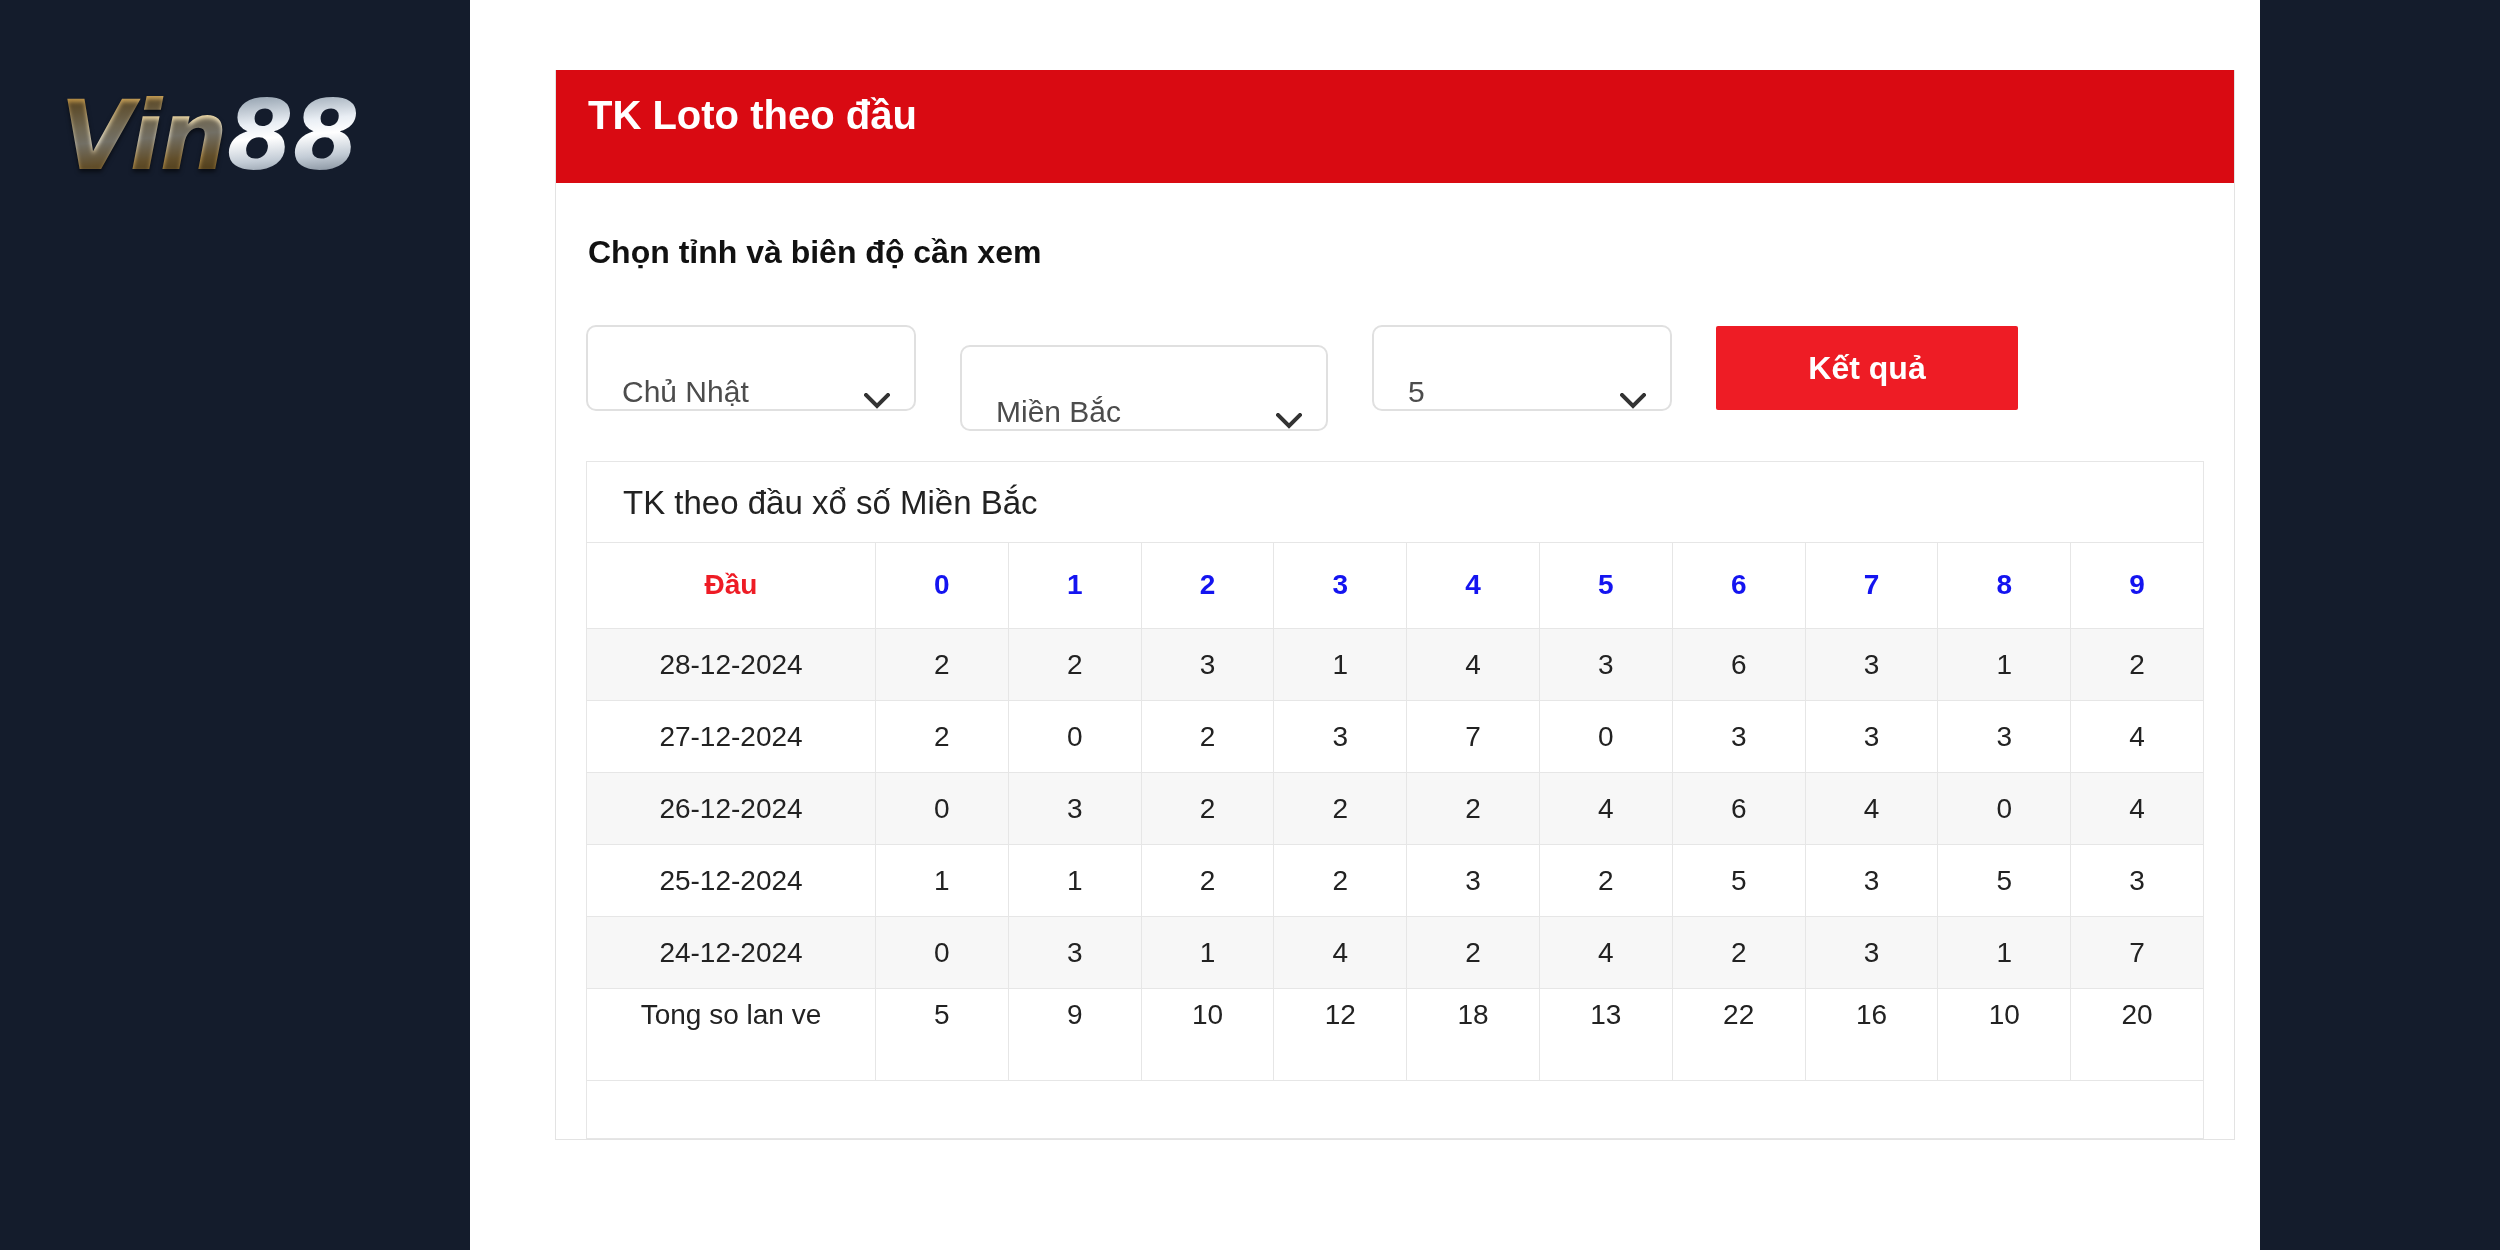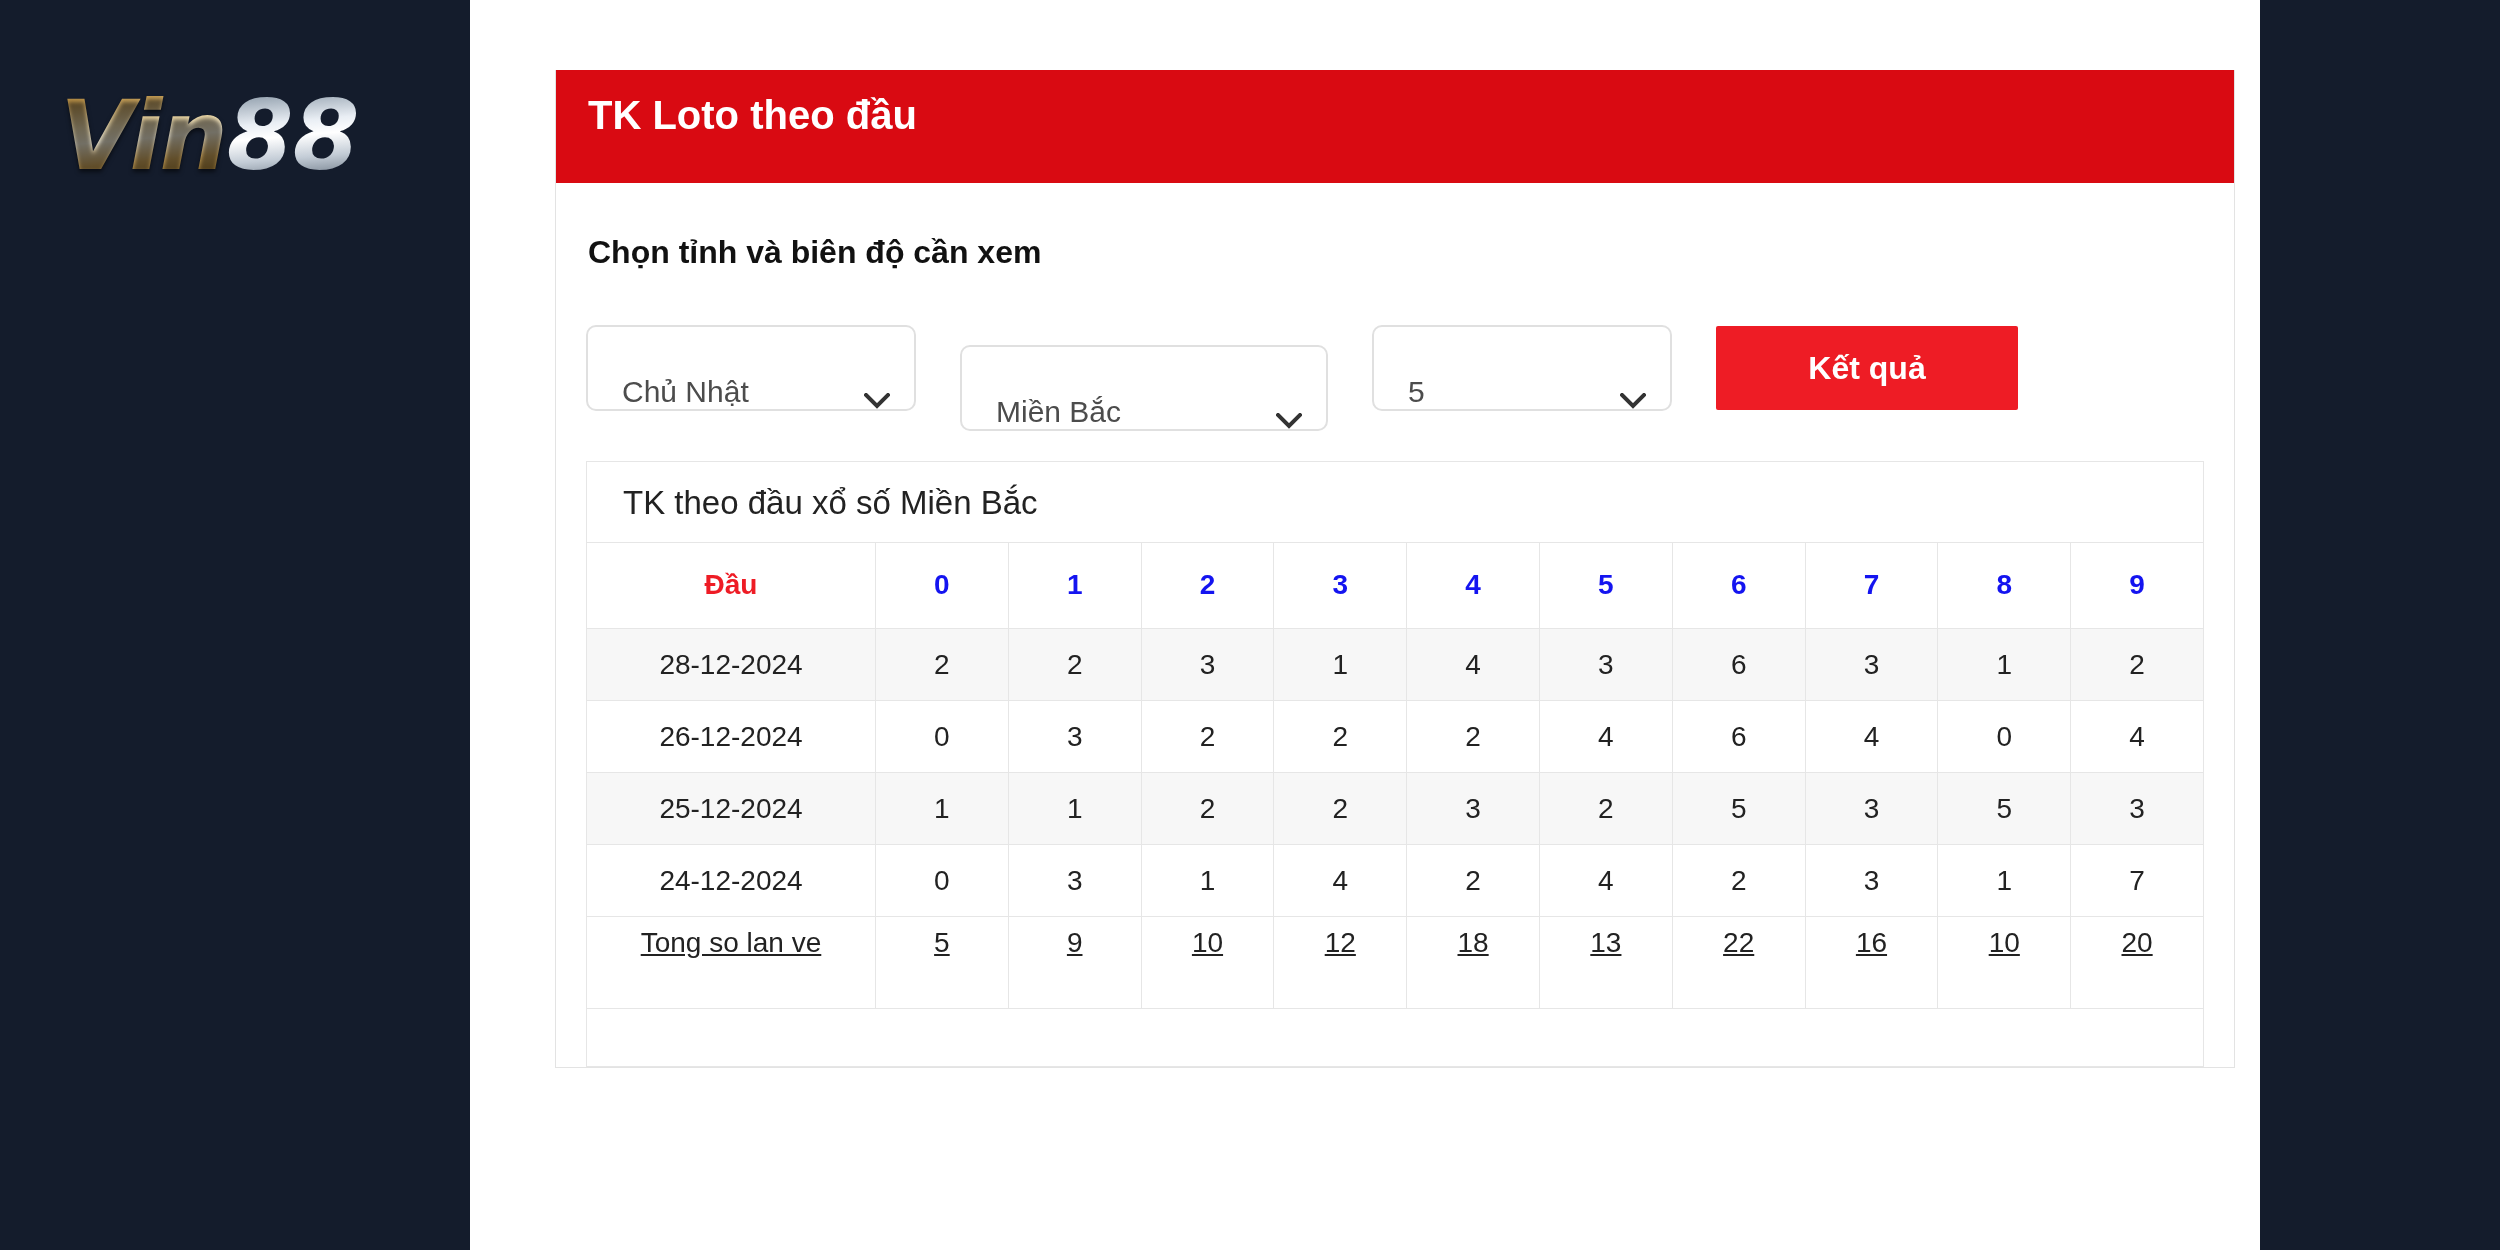--- a/index.html
+++ b/index.html
@@ -199,21 +199,20 @@
   table.stats tbody tr:nth-child(odd) td {
     background: #f7f7f7;
   }
   table.stats tbody tr:nth-child(even) td {
     background: #ffffff;
   }
   table.stats tbody tr.total td {
     background: #ffffff;
     padding-top: 8px;
     padding-bottom: 48px;
-    text-decoration: underline;
   }
   table.stats .col-label { width: 280px; }
   table.stats .col-n { width: auto; }
 
   .tail-row {
     height: 58px;
     border: 1px solid #e6e6e6;
     border-top: none;
     background: #ffffff;
     box-sizing: border-box;
@@ -297,20 +296,33 @@
                 <td class="col-n">3</td>
                 <td class="col-n">1</td>
                 <td class="col-n">4</td>
                 <td class="col-n">3</td>
                 <td class="col-n">6</td>
                 <td class="col-n">3</td>
                 <td class="col-n">1</td>
                 <td class="col-n">2</td>
               </tr>
               <tr>
+                <td class="col-label">27-12-2024</td>
+                <td class="col-n">2</td>
+                <td class="col-n">0</td>
+                <td class="col-n">2</td>
+                <td class="col-n">3</td>
+                <td class="col-n">7</td>
+                <td class="col-n">0</td>
+                <td class="col-n">3</td>
+                <td class="col-n">3</td>
+                <td class="col-n">3</td>
+                <td class="col-n">4</td>
+              </tr>
+              <tr>
                 <td class="col-label">26-12-2024</td>
                 <td class="col-n">0</td>
                 <td class="col-n">3</td>
                 <td class="col-n">2</td>
                 <td class="col-n">2</td>
                 <td class="col-n">2</td>
                 <td class="col-n">4</td>
                 <td class="col-n">6</td>
                 <td class="col-n">4</td>
                 <td class="col-n">0</td>

